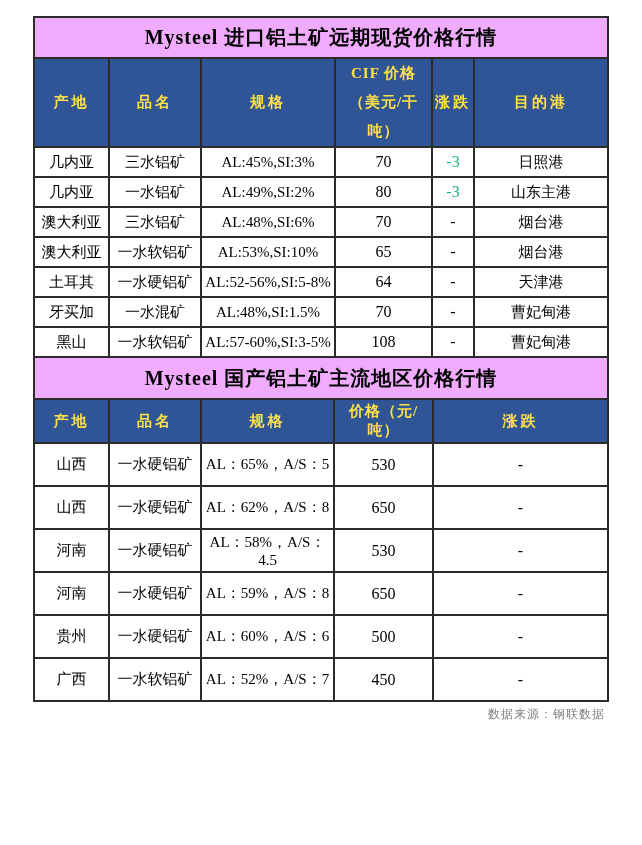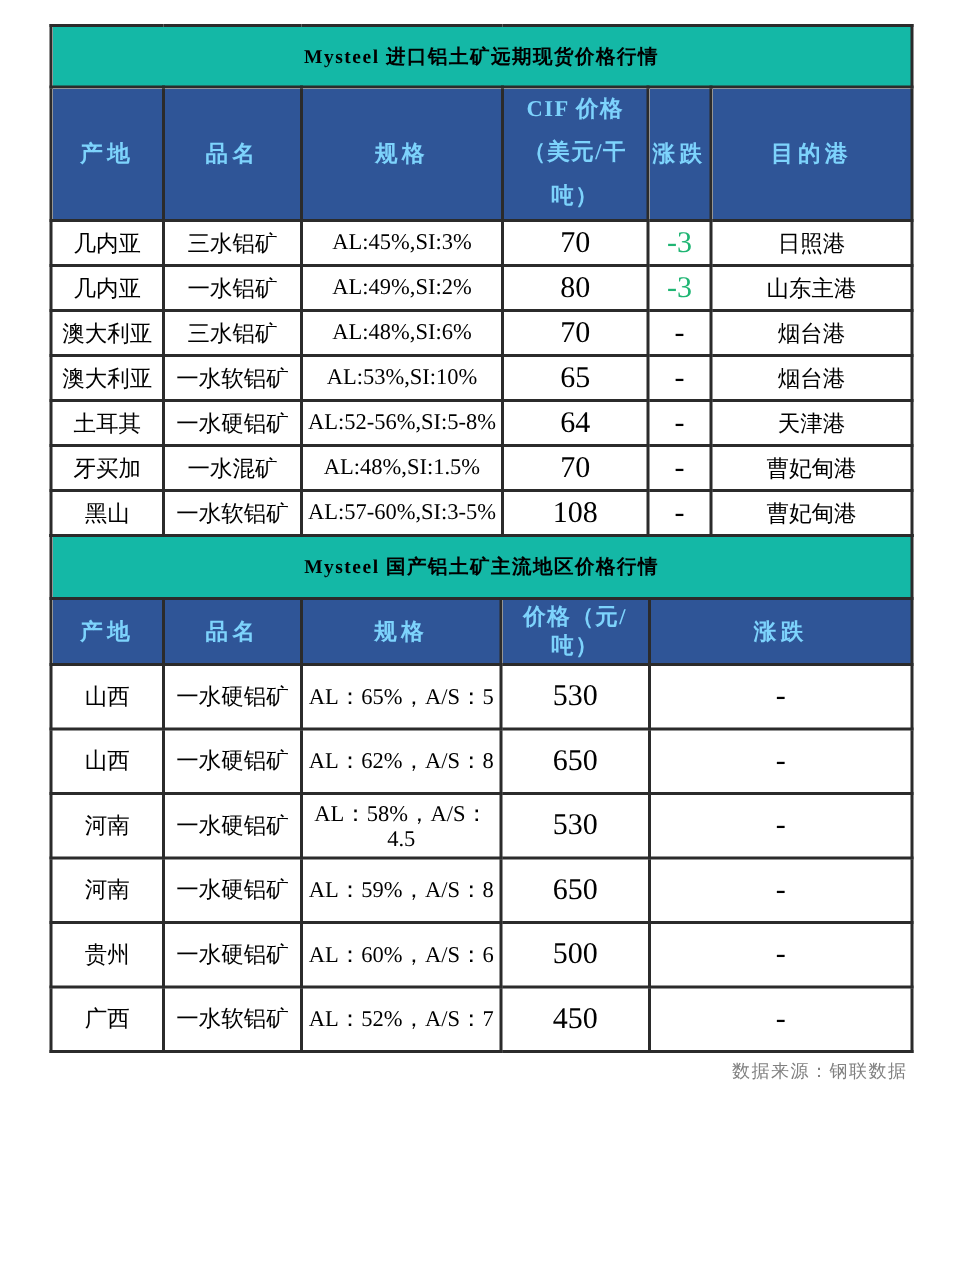--- a/index.html
+++ b/index.html
@@ -11,29 +11,29 @@
   .tables-wrap { position:absolute; left:33px; top:16px; width:574px; }
   table.tbl {
     border-collapse:collapse; width:574px; table-layout:fixed;
     border:2px solid #2b2b2b;
   }
   table.tbl td, table.tbl th {
     border:2px solid #2b2b2b; text-align:center; vertical-align:middle;
     padding:0 2px; overflow:hidden;
   }
   .title-row td {
-    background:#14b8a6; font-weight:bold; font-size:13px; letter-spacing:1px;
+    background:#f0abfc; font-weight:bold; font-size:20px; letter-spacing:1px;
   }
   .head-row th {
-    background:#2F5597; color:#7dd3fc; font-weight:bold; font-size:15px;
+    background:#2F5597; color:#fde047; font-weight:bold; font-size:15px;
     letter-spacing:3px;
   }
   .head-row th.latin { letter-spacing:1px; }
   .data-row td { font-size:15px; }
-  .data-row td.num { font-size:20px; letter-spacing:0; }
+  .data-row td.num { font-size:16px; letter-spacing:0; }
   .t1 .title-row { height:41px; }
   .t1 .head-row  { height:74px; }
   .t1 .data-row  { height:30px; }
   .t2 .title-row { height:42px; }
   .t2 .head-row  { height:44px; }
   .t2 .data-row  { height:43px; }
   .t2 { margin-top:-2px; }
   .cif-line { line-height:29px; letter-spacing:1px; }
   .spec { letter-spacing:0; }
   .footer-note {

